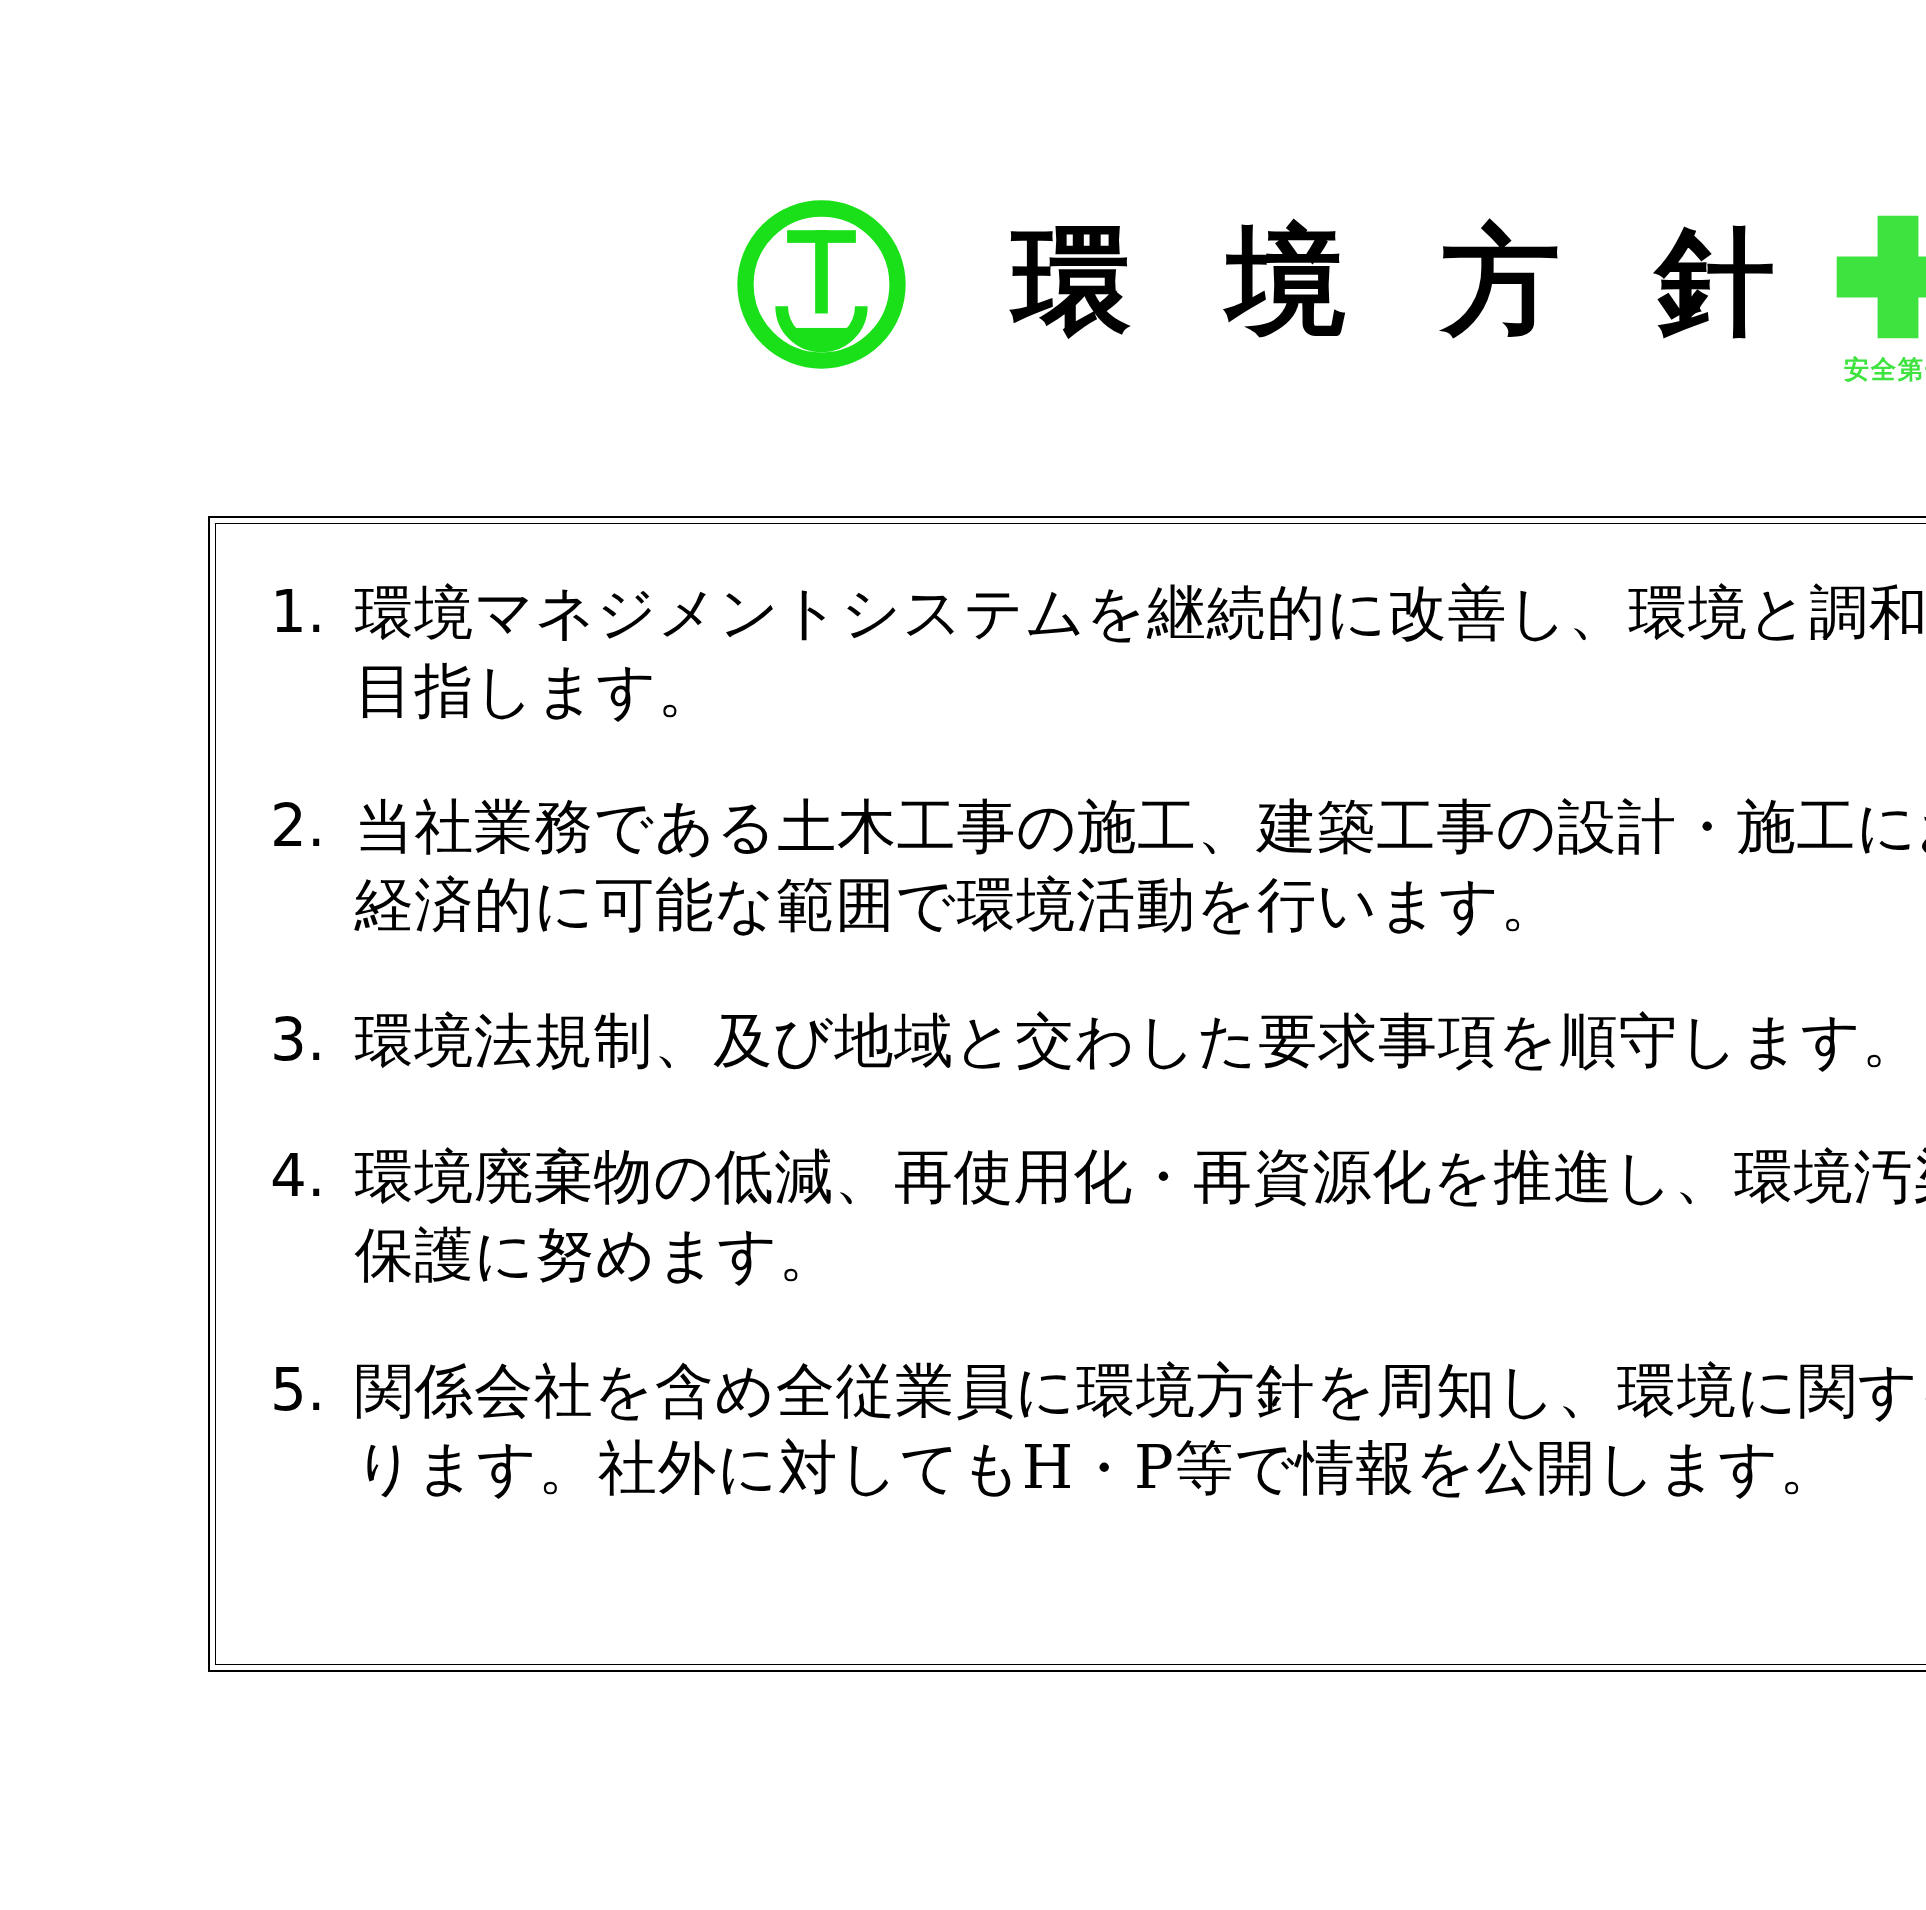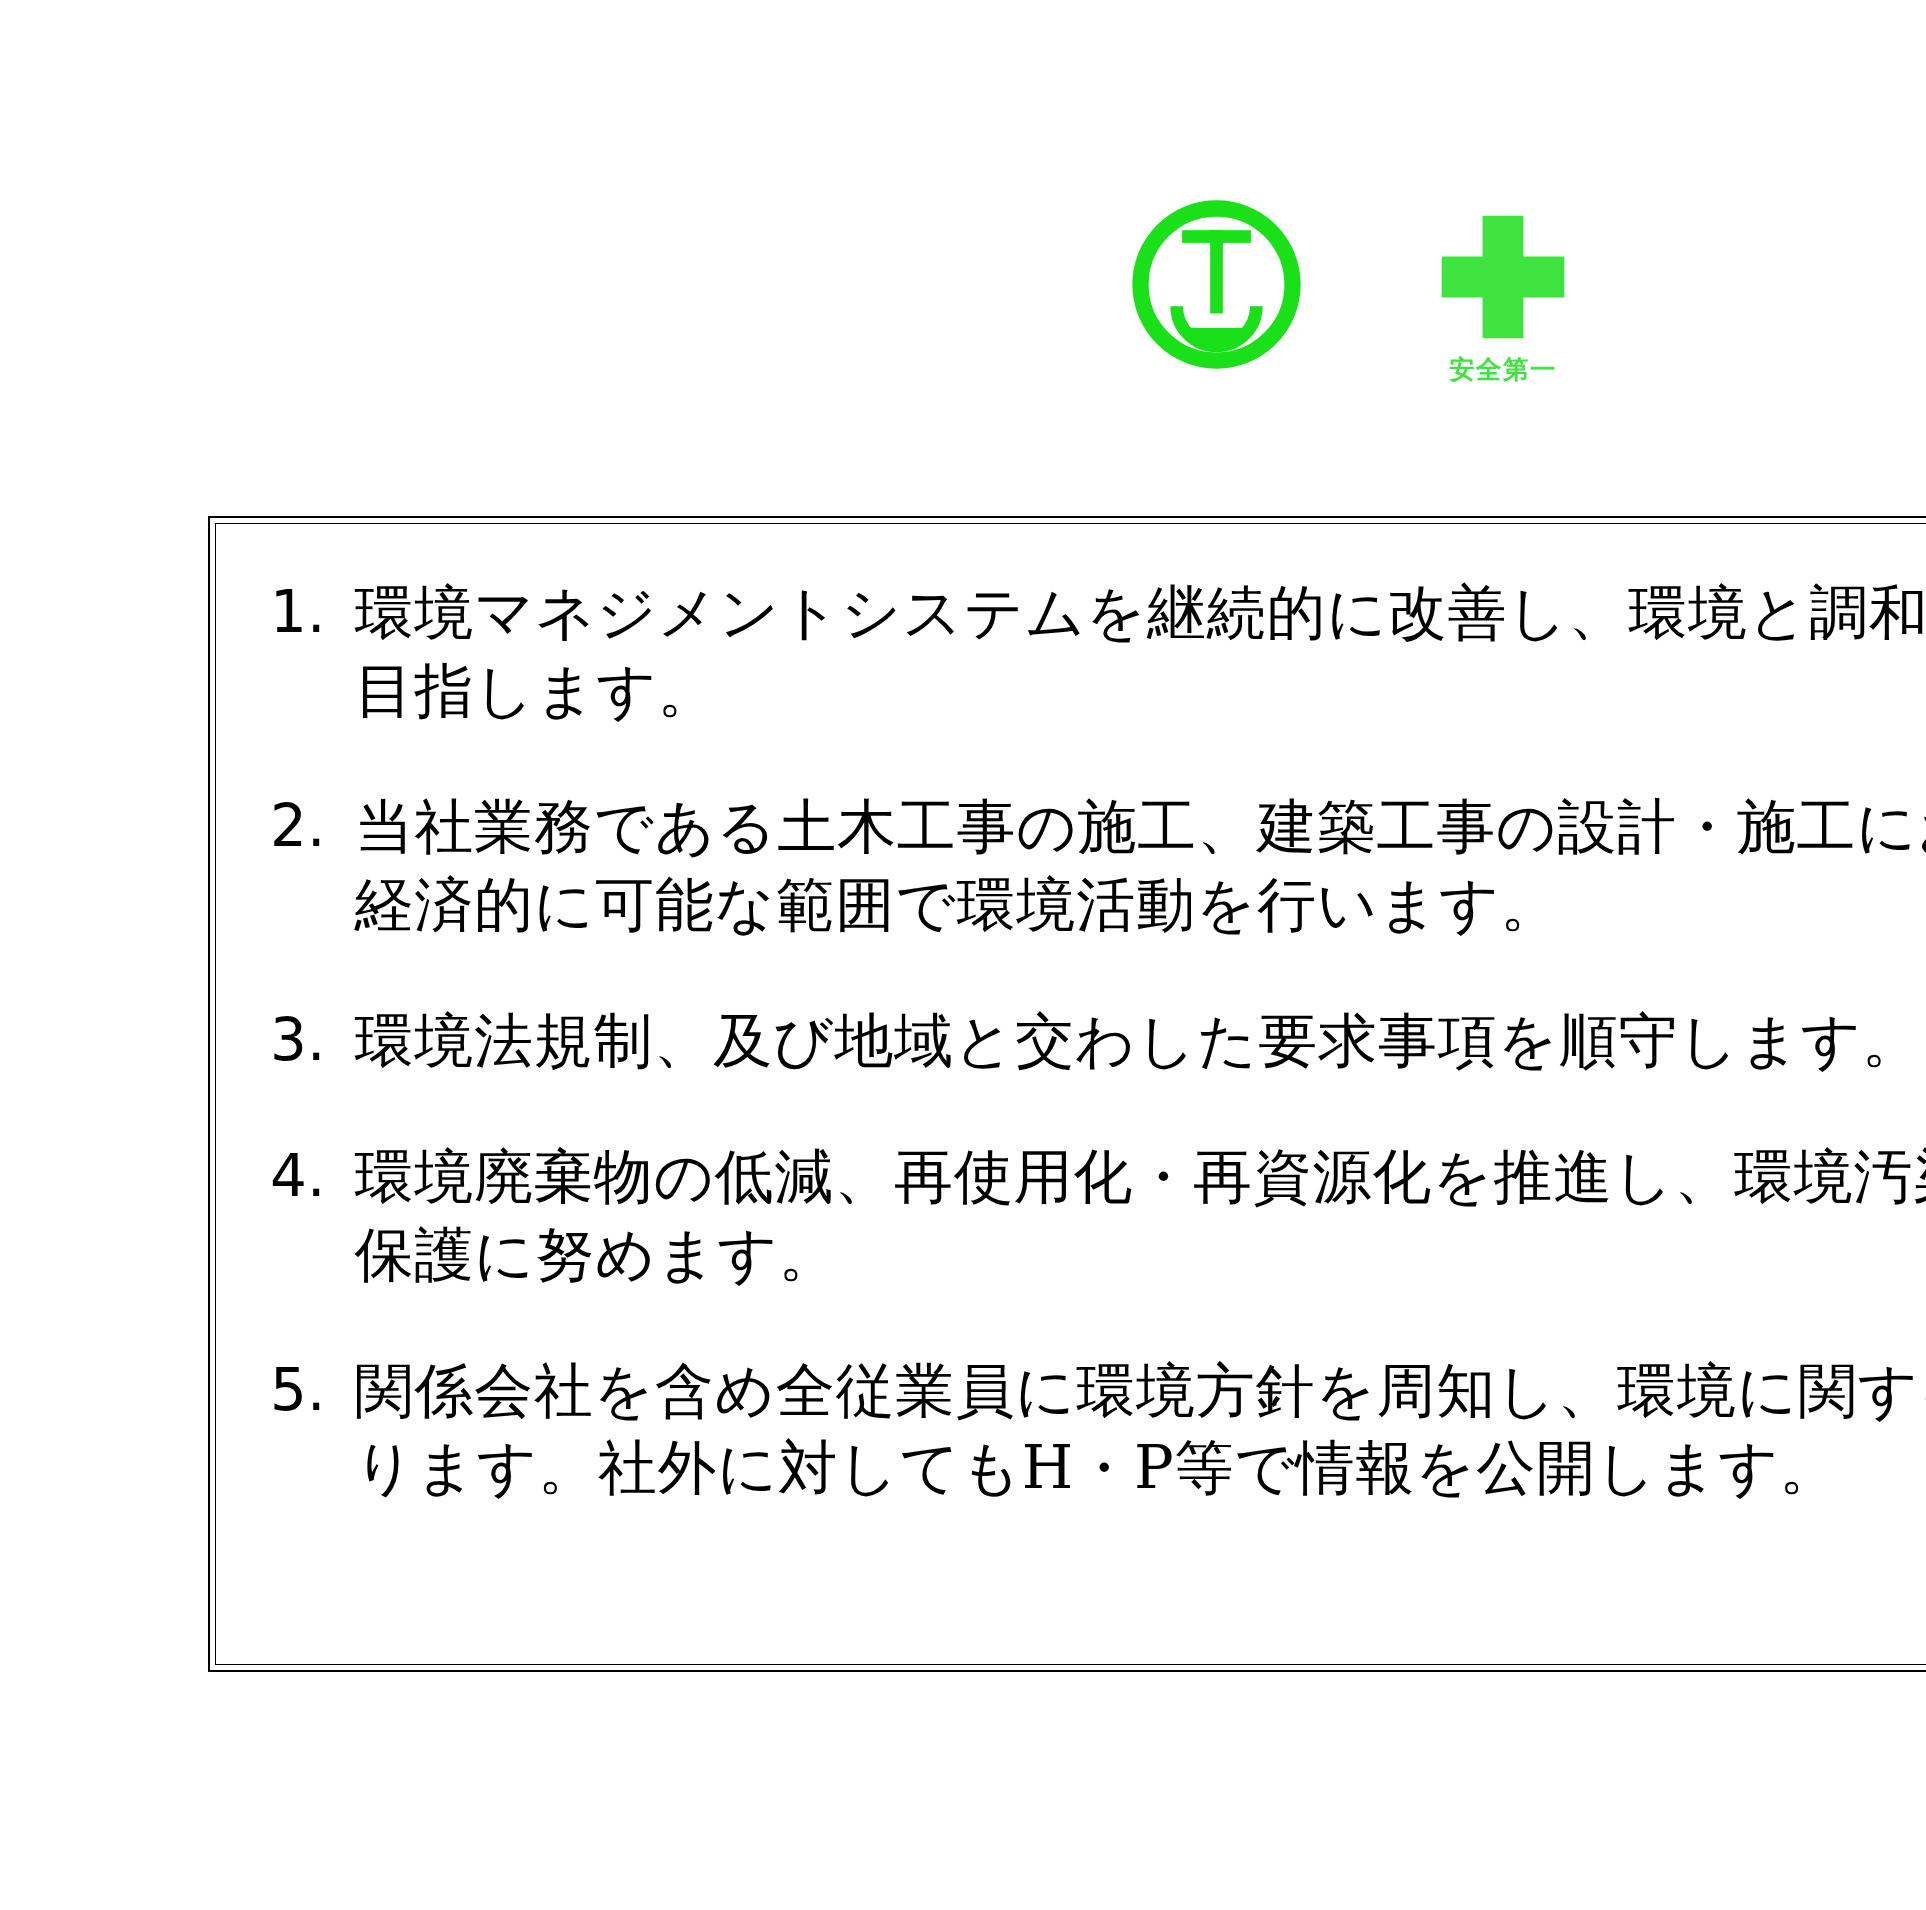--- a/index.html
+++ b/index.html
@@ -141,20 +141,21 @@
     <span class="logo-mark">
       <svg width="181" height="181" viewBox="0 0 100 100" xmlns="http://www.w3.org/2000/svg">
         <circle cx="50" cy="50" r="42" fill="none" stroke="#19e019" stroke-width="9"></circle>
         <rect x="31" y="20" width="38" height="7" fill="#19e019"></rect>
         <rect x="46.5" y="20" width="7" height="46" fill="#19e019"></rect>
         <path d="M28 62 a22 22 0 0 0 44 0" fill="none" stroke="#19e019" stroke-width="7"></path>
         <rect x="33" y="74" width="34" height="7" fill="#19e019"></rect>
       </svg>
     </span>
 
+    <div class="title-text">環 境 方 針</div>
 
     <div class="safety-block">
       <span class="cross-icon">
         <svg width="146" height="146" viewBox="0 0 100 100" xmlns="http://www.w3.org/2000/svg">
           <path d="M36 8 H64 V36 H92 V64 H64 V92 H36 V64 H8 V36 H36 Z" fill="#3fe33f"></path>
         </svg>
       </span>
       <span class="safety-caption">安全第一</span>
     </div>
 

